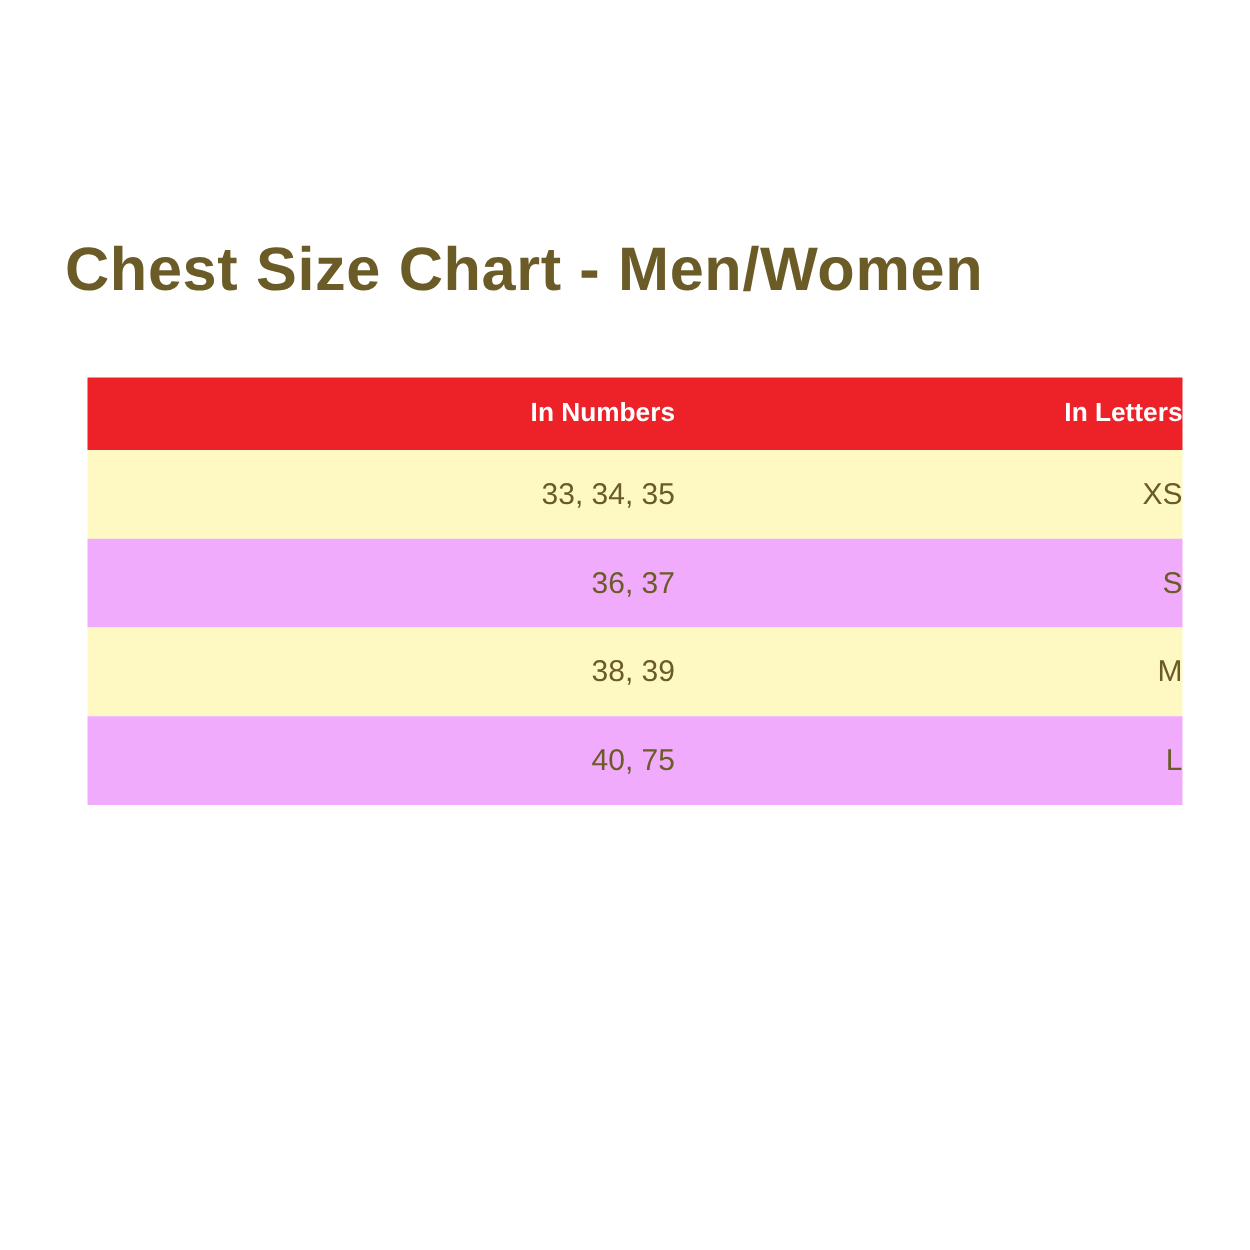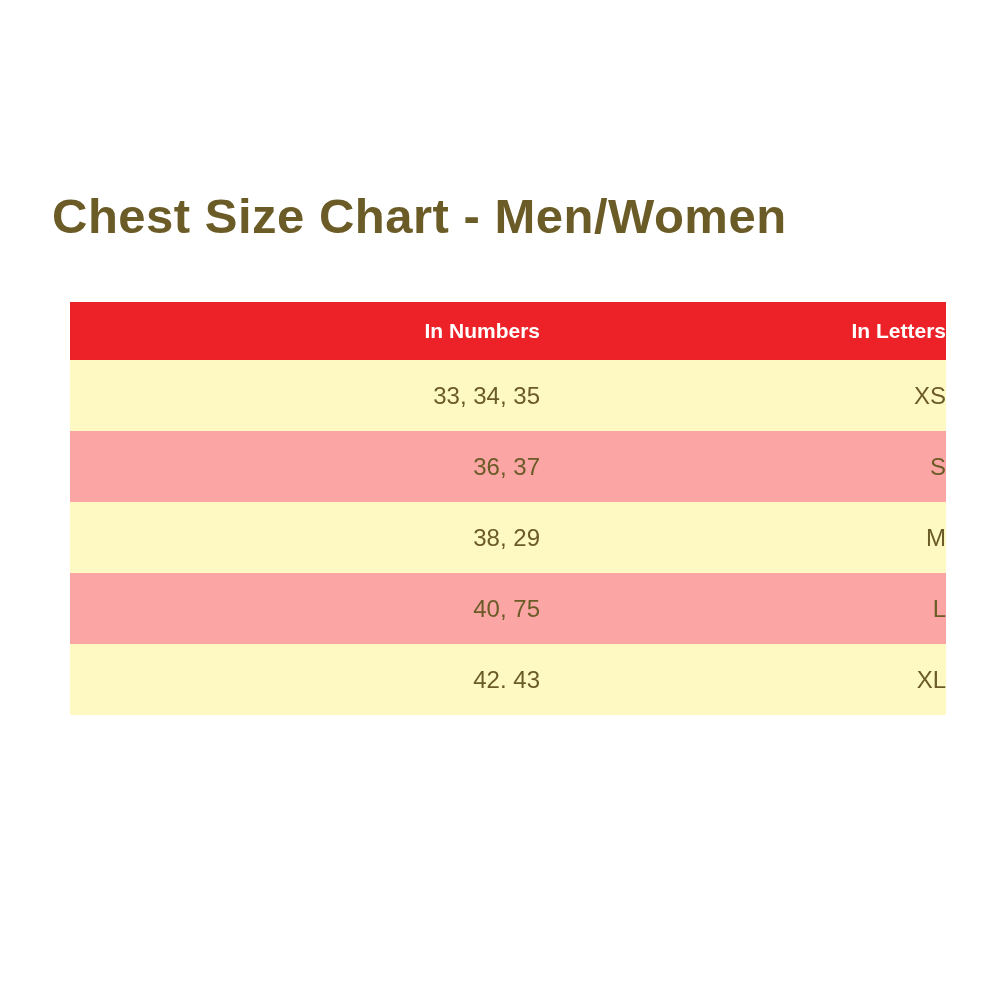--- a/index.html
+++ b/index.html
@@ -50,21 +50,21 @@
     font-weight: bold;
     height: 58px;
   }
   .size-table tbody td {
     font-size: 24px;
     color: #6b5b26;
     height: 71px;
     font-weight: 400;
   }
   .size-table tbody tr.alt td {
-    background: #fca5a5;
+    background: #f0abfc;
   }
   .size-table tbody tr.plain td {
     background: #fef9c3;
   }
   .col-a { width: 470px; }
   .col-b { width: 406px; }
 </style>
 </head>
 <body>
 
@@ -86,27 +86,23 @@
     <tbody>
       <tr class="plain">
         <td>33, 34, 35</td>
         <td>XS</td>
       </tr>
       <tr class="alt">
         <td>36, 37</td>
         <td>S</td>
       </tr>
       <tr class="plain">
-        <td>38, 29</td>
+        <td>38, 39</td>
         <td>M</td>
       </tr>
       <tr class="alt">
         <td>40, 75</td>
         <td>L</td>
-      </tr>
-      <tr class="plain">
-        <td>42. 43</td>
-        <td>XL</td>
       </tr>
     </tbody>
   </table>
 
 </div>
 
 </body></html>

